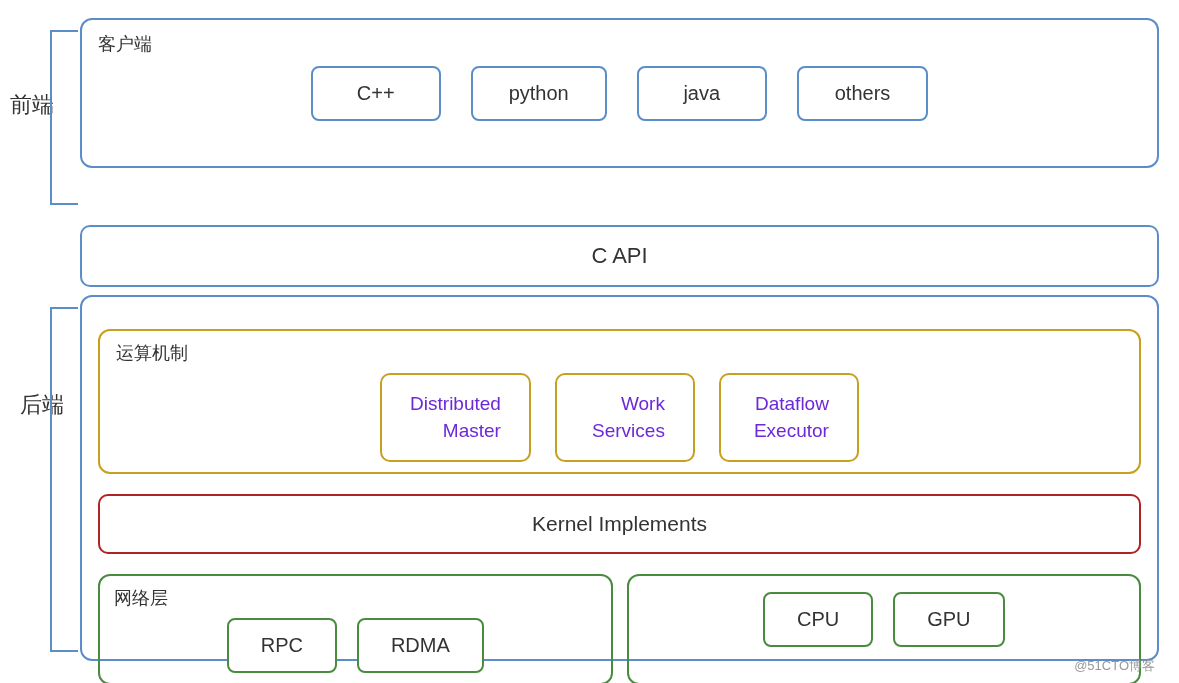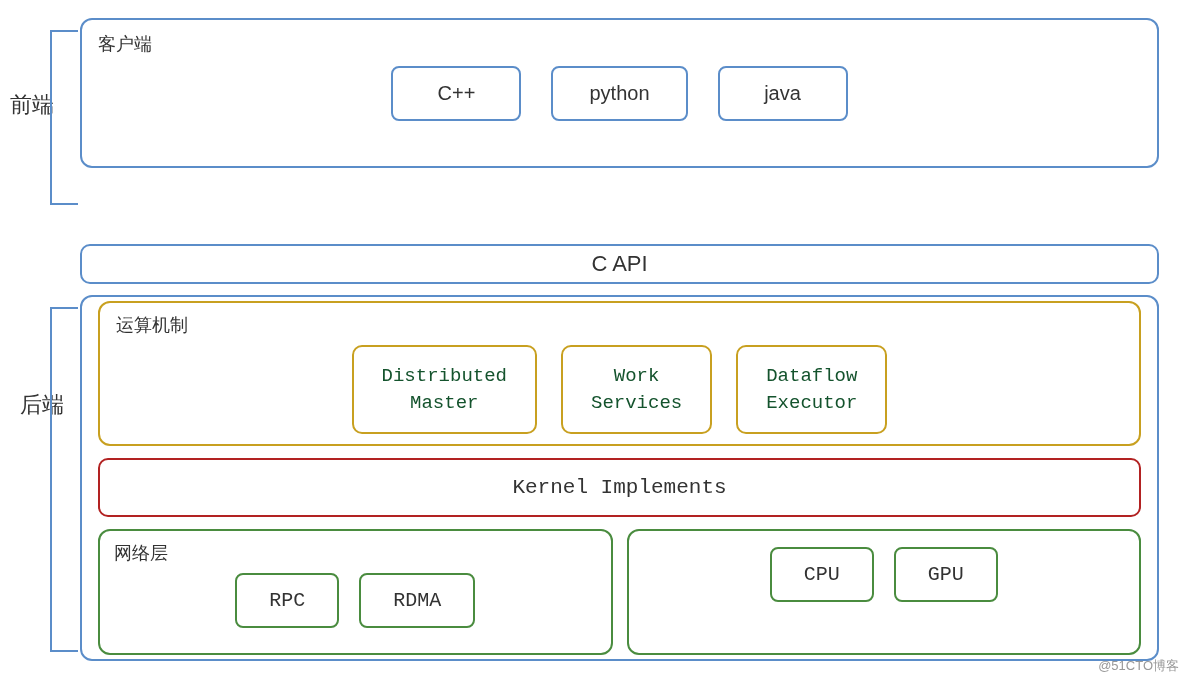--- a/index.html
+++ b/index.html
@@ -81,22 +81,21 @@
       min-width: 130px;
       text-align: center;
     }
 
     
     .capi-section {
       position: absolute;
       top: 225px;
       left: 80px;
       right: 20px;
-      height: 40px;
-      margin-top: 19px;
+      height: 62px;
     }
 
     .capi-box {
       width: 100%;
       height: 100%;
       border: 2.5px solid #5b8dc9;
       border-radius: 10px;
       display: flex;
       align-items: center;
       justify-content: center;
@@ -113,25 +112,24 @@
       right: 20px;
       bottom: 22px;
     }
 
     .backend-outer-box {
       width: 100%;
       height: 100%;
       border: 2.5px solid #5b8dc9;
       border-radius: 12px;
       position: relative;
-      padding: 4px 16px;
+      padding: 32px 16px;
       display: flex;
       flex-direction: column;
-      gap: 12px;
-      font-family: Liberation Mono, monospace;
+      gap: 20px;
     }
 
     
     .computation-box {
       border: 2.5px solid #c8a020;
       border-radius: 12px;
       padding: 10px 16px;
       position: relative;
     }
 
@@ -146,23 +144,23 @@
       gap: 24px;
       justify-content: center;
       margin-top: 4px;
     }
 
     .computation-item {
       border: 2px solid #c8a020;
       border-radius: 10px;
       padding: 16px 28px;
       font-size: 19px;
-      color: #14532d;
-      background: #fff;
-      text-align: center;
+      color: #6d28d9;
+      background: #fff;
+      text-align: right;
       min-width: 140px;
       line-height: 1.4;
     }
 
     
     .kernel-box {
       border: 2.5px solid #b22222;
       border-radius: 10px;
       padding: 16px;
       display: flex;
@@ -231,21 +229,21 @@
 
     .bracket-line {
       position: absolute;
       background: #5b8dc9;
     }
 
     
     .watermark {
       position: absolute;
       bottom: 8px;
-      right: 0;
+      right: 24px;
       font-size: 13px;
       color: #999;
     }
   </style>
 </head>
 <body>
 
 <div class="diagram-container">
 
   <span class="side-label" id="label-frontend">前端</span>
@@ -264,20 +262,21 @@
     <div class="bracket-line" style="left:0;bottom:0;width:100%;height:2px;"></div>
   </div>
 
   <div class="frontend-section">
     <div class="frontend-outer-box">
       <div class="client-label">客户端</div>
       <div class="client-boxes">
         <div class="client-box">C++</div>
         <div class="client-box">python</div>
         <div class="client-box">java</div>
+        <div class="client-box">others</div>
       </div>
     </div>
   </div>
 
   <div class="capi-section">
     <div class="capi-box">
       <span>C  API</span>
     </div>
   </div>
 

